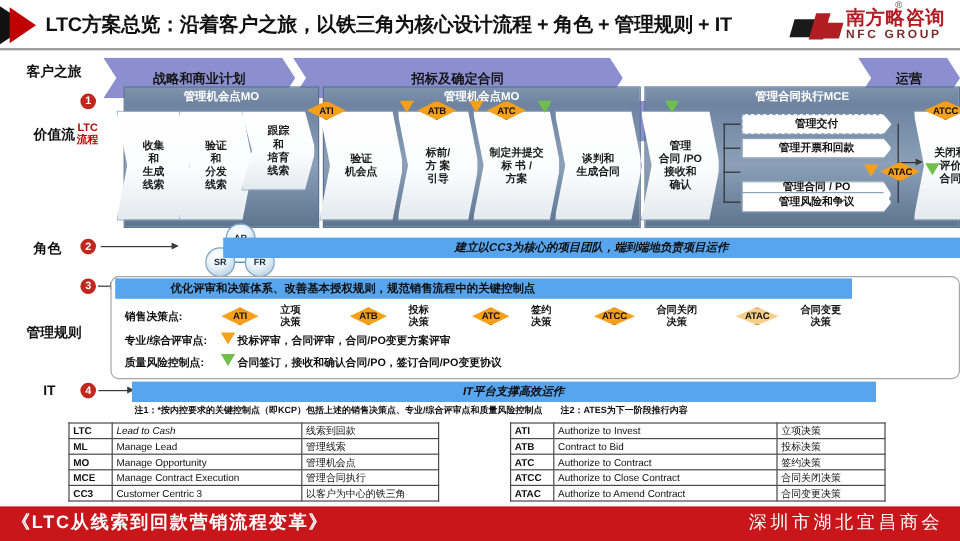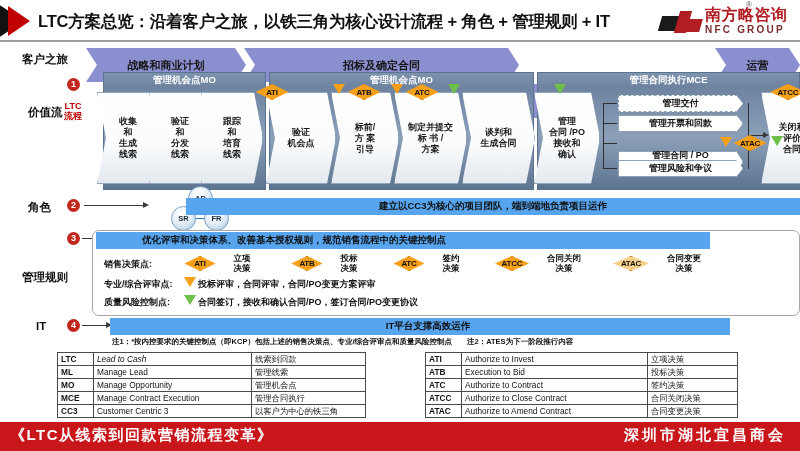--- a/index.html
+++ b/index.html
@@ -135,21 +135,21 @@
     display:flex; align-items:center; justify-content:center;
   }
   .connl { position:absolute; background:#2f7fc0; height:1.4px; }
 
   
   .bluebar {
     position:absolute; height:17px; background:#56a5ee;
     display:flex; align-items:center;
     font-size:9.5px; font-weight:bold; color:#101010; white-space:nowrap;
   }
-  .bluebar.center { justify-content:center; }
+  .bluebar.center { justify-content:center;font-style:italic; }
   .bluebar.left { padding-left:46px; }
 
   
   .mgmtpanel {
     position:absolute; left:92px; top:230px; width:708px; height:86px;
     border:1px solid #a6a6a6; border-radius:7px; background:#fff;
   }
   .mr-label { position:absolute; font-size:9px; font-weight:bold; color:#111; white-space:nowrap;}
   .mr-text { position:absolute; font-size:9px; font-weight:bold; color:#111; white-space:nowrap;}
   .mr-dp { position:absolute; font-size:8.5px; font-weight:bold; color:#111; text-align:center; line-height:10px;}
@@ -167,21 +167,21 @@
   
   .footer {
     position:absolute; left:0; bottom:0; width:800px; height:29px;
     background:#c8161b;
   }
   .foot-l {
     position:absolute; left:10px; top:4px; font-size:15px; font-weight:bold;
     color:#ffffff; letter-spacing:1.5px; white-space:nowrap;
   }
   .foot-r {
-    position:absolute; right:14px; top:4px; font-size:15px; font-weight:bold;
+    position:absolute; right:14px; top:4px; font-size:15px; font-weight:normal;
     color:#ffffff; letter-spacing:3px; white-space:nowrap;
   }
   .footbar-top { position:absolute; left:0; bottom:29px; width:800px; height:2px; background:#fff; }
 </style>
 </head>
 <body>
 
 <div class="slide">
 
   <div class="header">
@@ -258,21 +258,21 @@
       </div>
     </div>
     <div class="chev" style="left:46px; top:20px; width:62px; height:92px;">
       <div>
         <div>验证</div>
         <div>和</div>
         <div>分发</div>
         <div>线索</div>
       </div>
     </div>
-    <div class="chev" style="left:98px; top:20px; width:62px; height:92px;">
+    <div class="chev" style="left:98px; top:20px; width:62px; height:67px;">
       <div>
         <div>跟踪</div>
         <div>和</div>
         <div>培育</div>
         <div>线索</div>
       </div>
     </div>
 
     <div class="chev" style="left:163px; top:20px; width:70px; height:92px;">
       <div>
@@ -441,21 +441,21 @@
 
   <table class="gtable tbl-right">
     <tbody>
         <tr>
       <td class="k" style="width:36px;">ATI</td>
       <td style="width:186px;">Authorize to Invest</td>
       <td style="width:90px;">立项决策</td>
     </tr>
     <tr>
       <td class="k">ATB</td>
-      <td>Execution to Bid</td>
+      <td>Contract to Bid</td>
       <td>投标决策</td>
     </tr>
     <tr>
       <td class="k">ATC</td>
       <td>Authorize to Contract</td>
       <td>签约决策</td>
     </tr>
     <tr>
       <td class="k">ATCC</td>
       <td>Authorize to Close Contract</td>

